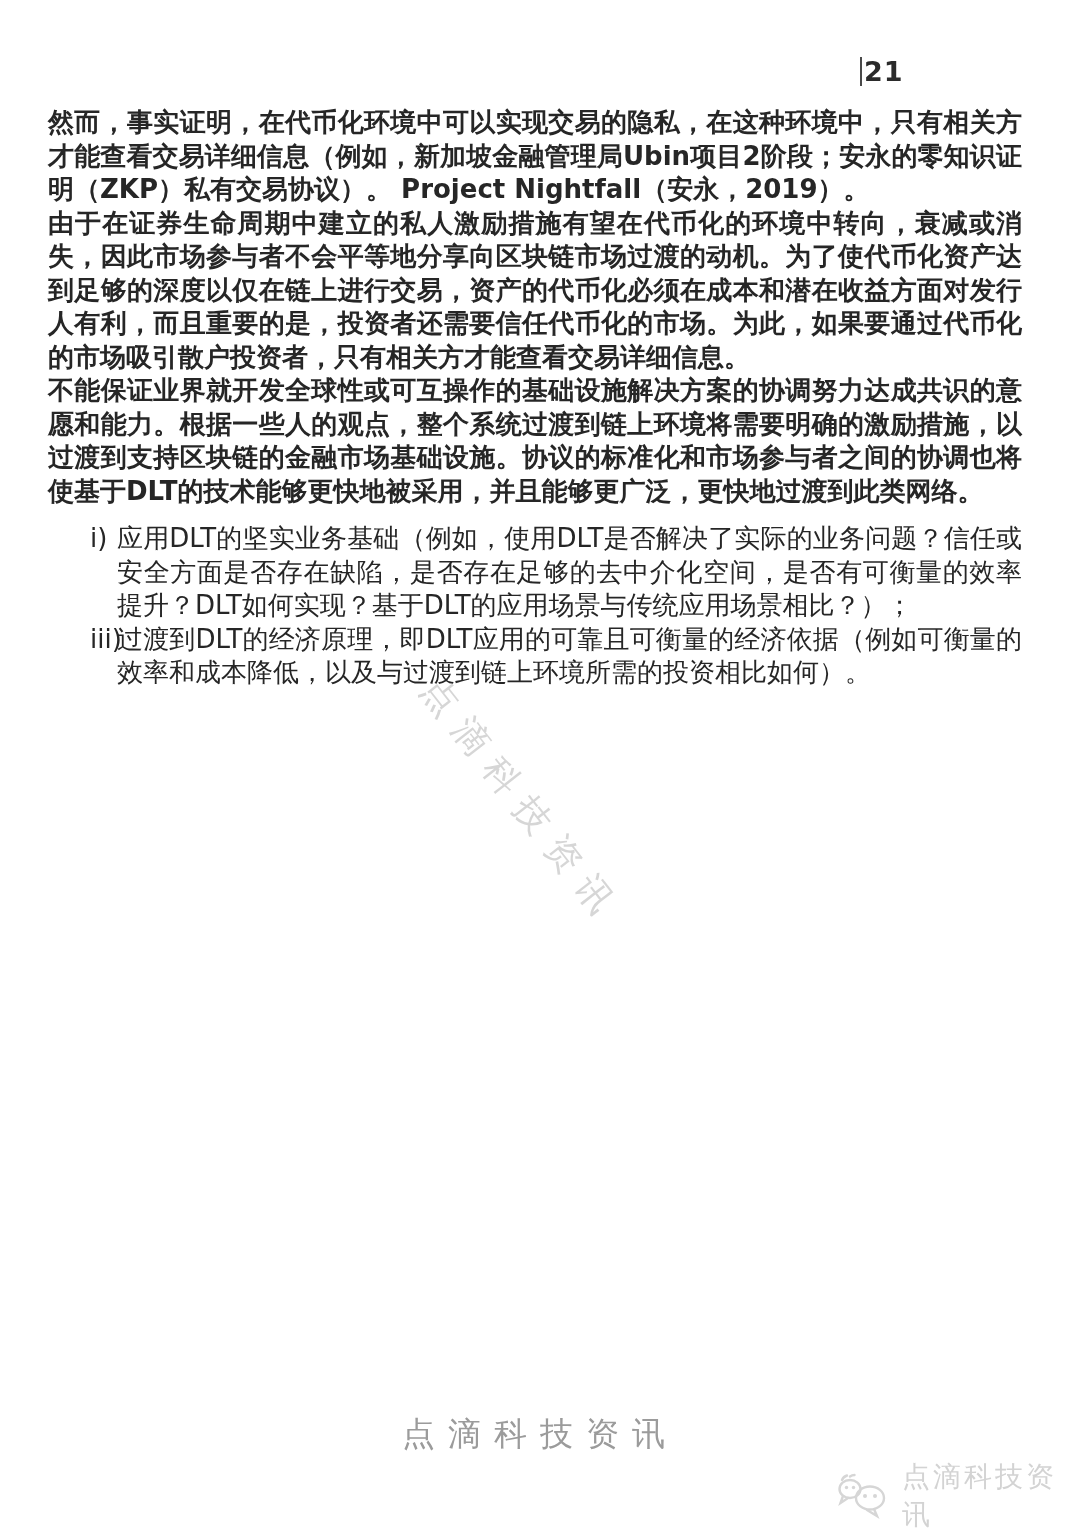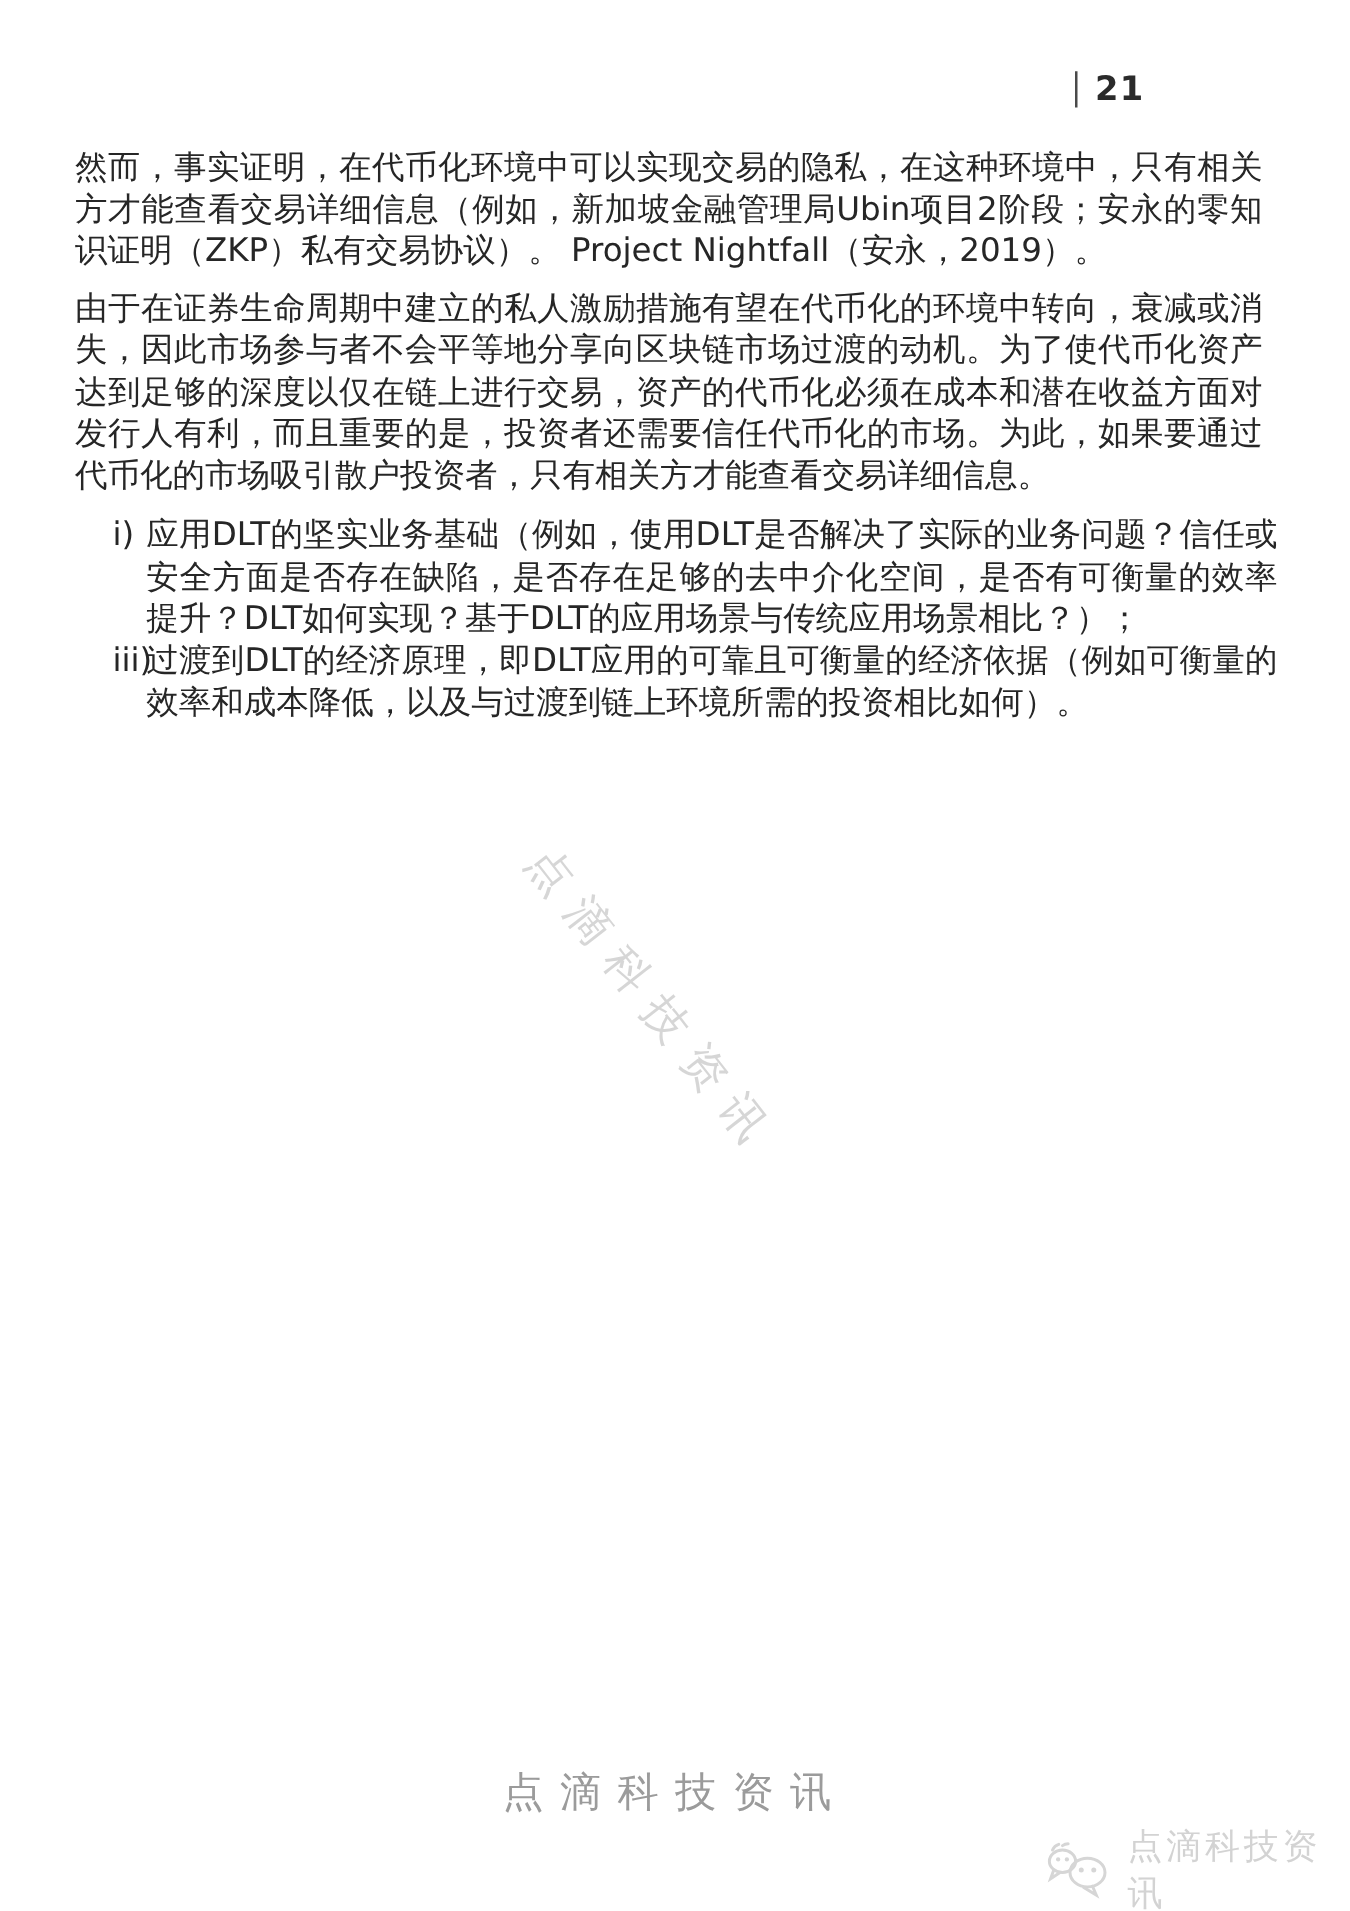--- a/index.html
+++ b/index.html
@@ -7,21 +7,21 @@
   .page {
     position:relative;
     width:1080px; height:1529px;
     background:#ffffff;
     overflow:hidden;
     font-family:"DejaVu Sans", sans-serif;
   }
   
   .page-header {
     position:absolute; top:56px; left:860px;
-    display:flex; align-items:center; gap:14px;
+    display:flex; align-items:center; gap:2px;
     color:#2b2b2b;
   }
   .pg-sep { display:inline-block; width:2px; height:29px; background:#4a4a4a; }
   .pg-num { font-size:27px; font-weight:bold; letter-spacing:1px; }
 
   
   .diag-wm {
     position:absolute; left:448px; top:668px;
     transform:rotate(52deg); transform-origin:left top;
     font-size:36px; letter-spacing:14px; white-space:nowrap;
@@ -31,21 +31,21 @@
   }
 
   
   .body {
     position:absolute; top:106px; left:48px; width:974px;
     font-size:26px; line-height:33.5px;
     color:#262626;
     text-align:justify;
     z-index:2;
   }
-  .body p { margin:12px; text-align:justify; }
+  .body p { margin:0; text-align:justify;font-weight:bold; }
 
   .rlist { margin-top:14px; }
   .li { display:flex; align-items:flex-start; padding-left:42px; }
   .marker { flex:0 0 27px; width:27px; }
   .itext { flex:1; text-align:justify; }
   .artifact { font-size:15px; vertical-align:sub; letter-spacing:0; }
 
   
   .footer-wm {
     position:absolute; top:1412px; left:0; width:100%;
@@ -76,20 +76,21 @@
   <div class="page-header">
     <span class="pg-sep"></span>
     <span class="pg-num">21</span>
   </div>
 
   <div class="diag-wm">点滴科技资讯</div>
 
   <div class="body">
     <p>然而，事实证明，在代币化环境中可以实现交易的隐私，在这种环境中，只有相关方才能查看交易详细信息（例如，新加坡金融管理局Ubin项目2阶段；安永的零知识证明（ZKP）私有交易协议）。 Project Nightfall（安永，2019）。</p>
     <p>由于在证券生命周期中建立的私人激励措施有望在代币化的环境中转向，衰减或消失，因此市场参与者不会平等地分享向区块链市场过渡的动机。为了使代币化资产达到足够的深度以仅在链上进行交易，资产的代币化必须在成本和潜在收益方面对发行人有利，而且重要的是，投资者还需要信任代币化的市场。为此，如果要通过代币化的市场吸引散户投资者，只有相关方才能查看交易详细信息。</p>
+    <p>不能保证业界就开发全球性或可互操作的基础设施解决方案的协调努力达成共识的意愿和能力。根据一些人的观点，整个系统过渡到链上环境将需要明确的激励措施，以过渡到支持区块链的金融市场基础设施。协议的标准化和市场参与者之间的协调也将使基于DLT的技术能够更快地被采用，并且能够更广泛，更快地过渡到此类网络。</p>
 
     <div class="rlist">
       <div class="li">
         <span class="marker">i)</span>
         <span class="itext">应用DLT的坚实业务基础（例如，使用DLT是否解决了实际的业务问题？信任或安全方面是否存在缺陷，是否存在足够的去中介化空间，是否有可衡量的效率提升？DLT如何实现？基于DLT的应用场景与传统应用场景相比？）；</span>
       </div>
       <div class="li">
         <span class="marker">iii)</span>
         <span class="itext">过渡到DLT的经济原理，即DLT应用的可靠且可衡量的经济依据（例如可衡量的效率和成本降低，以及与过渡到链上环境所需的投资相比如何）。</span>
       </div>

